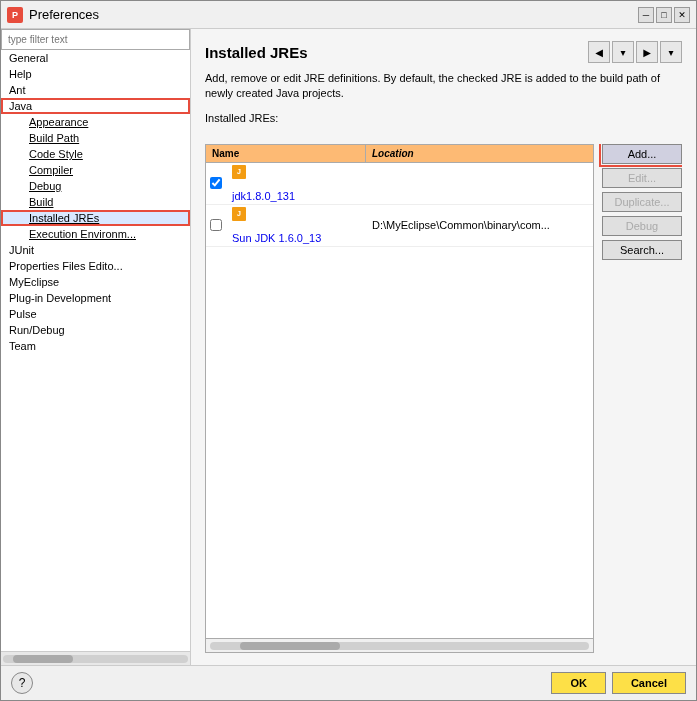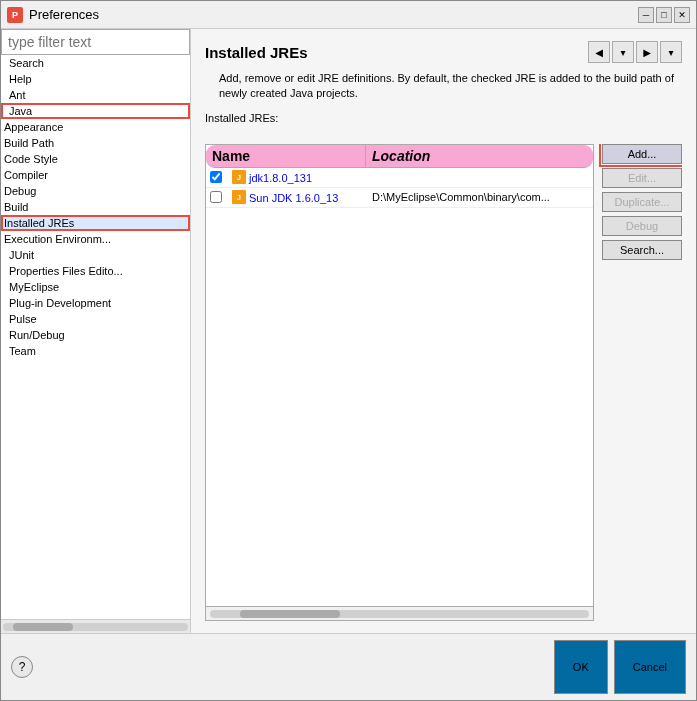--- a/index.html
+++ b/index.html
@@ -74,21 +74,21 @@
       background: #fff;
       border-right: 1px solid #ccc;
       display: flex;
       flex-direction: column;
       overflow: hidden;
     }
     .filter-input {
       width: 100%;
       padding: 4px 6px;
       border: 1px solid #aaa;
-      font-size: 14px;
+      font-size: 10px;
       color: #888;
       outline: none;
       background: #fff;
     }
     .tree-container {
       flex: 1;
       overflow-y: auto;
       overflow-x: hidden;
     }
     .tree-item {
@@ -99,21 +99,22 @@
       color: #000;
     }
     .tree-item.highlighted {
       outline: 2px solid #e74c3c;
       outline-offset: -2px;
     }
     .tree-item.selected {
       background: #d9e8ff;
     }
     .tree-child {
-      padding-left: 3px;
+      padding-left: 28px;
+      text-decoration: underline;
     }
     .right-panel {
       flex: 1;
       display: flex;
       flex-direction: column;
       padding: 12px 14px;
       background: #f5f5f5;
     }
     .panel-header {
       display: flex;
@@ -139,42 +140,40 @@
       display: flex;
       align-items: center;
       justify-content: center;
       font-size: 10px;
     }
     .description-text {
       font-size: 11px;
       color: #000;
       margin-bottom: 10px;
       line-height: 1.4;
-      margin-left: 14px;
     }
     .installed-jres-label {
       font-size: 11px;
       margin-bottom: 20px;
     }
     .jre-table-area {
       flex: 1;
       display: flex;
       flex-direction: column;
       border: 1px solid #aaa;
       background: #fff;
       overflow: hidden;
       position: relative;
     }
     .table-header {
       display: flex;
-      background: #f9a8d4;
+      background: #fdba74;
       border-bottom: 1px solid #aaa;
-      font-size: 14px;
+      font-size: 10px;
       font-weight: bold;
-      border-radius: 9px;
     }
     .table-header-cell {
       padding: 3px 6px;
       border-right: 1px solid #aaa;
     }
     .table-header-cell:last-child { border-right: none; font-style: italic; }
     .col-name { width: 160px; }
     .col-location { flex: 1; }
     .table-body {
       flex: 1;
@@ -192,21 +191,21 @@
       padding: 2px 6px;
       white-space: nowrap;
       overflow: hidden;
     }
     .cell-check {
       width: 20px;
       display: flex;
       align-items: center;
       justify-content: center;
     }
-    .cell-name { width: 140px; display: flex; align-items: flex-end; gap: 3px; }
+    .cell-name { width: 140px; display: flex; align-items: flex-start; gap: 11px; flex-direction: column; }
     .cell-location { flex: 1; }
     .jre-icon {
       width: 14px;
       height: 14px;
       background: #f39c12;
       border-radius: 1px;
       display: inline-flex;
       align-items: center;
       justify-content: center;
       font-size: 7px;
@@ -284,25 +283,26 @@
       justify-content: center;
       font-size: 12px;
       cursor: pointer;
       background: #e8e8e8;
     }
     .dialog-buttons {
       display: flex;
       gap: 6px;
     }
     .dialog-btn {
-      padding: 20px 18px;
+      padding: 4px 18px;
       font-size: 11px;
       border: 1px solid #888;
-      background: #0369a1;
-      cursor: pointer;
+      background: #fde047;
+      cursor: pointer;
+      font-weight: bold;
     }
     .left-scroll {
       height: 14px;
       background: #e8e8e8;
       border-top: 1px solid #ccc;
       display: flex;
       align-items: center;
       padding: 0 2px;
     }
     .left-scroll-track {
@@ -340,21 +340,21 @@
       <div class="title-btn">✕</div>
     </div>
   </div>
 
   <div class="content-area">
 
     <div class="left-panel">
       <input class="filter-input" type="text" placeholder="type filter text" style="">
       <div class="tree-container">
 
-        <div class="tree-item">Search</div>
+        <div class="tree-item">General</div>
         <div class="tree-item">Help</div>
         <div class="tree-item">Ant</div>
         <div class="tree-item highlighted">Java</div>
         <div class="tree-item tree-child">Appearance</div>
         <div class="tree-item tree-child">Build Path</div>
         <div class="tree-item tree-child">Code Style</div>
         <div class="tree-item tree-child">Compiler</div>
         <div class="tree-item tree-child">Debug</div>
         <div class="tree-item tree-child">Build</div>
         <div class="tree-item tree-child selected highlighted">Installed JREs</div>

